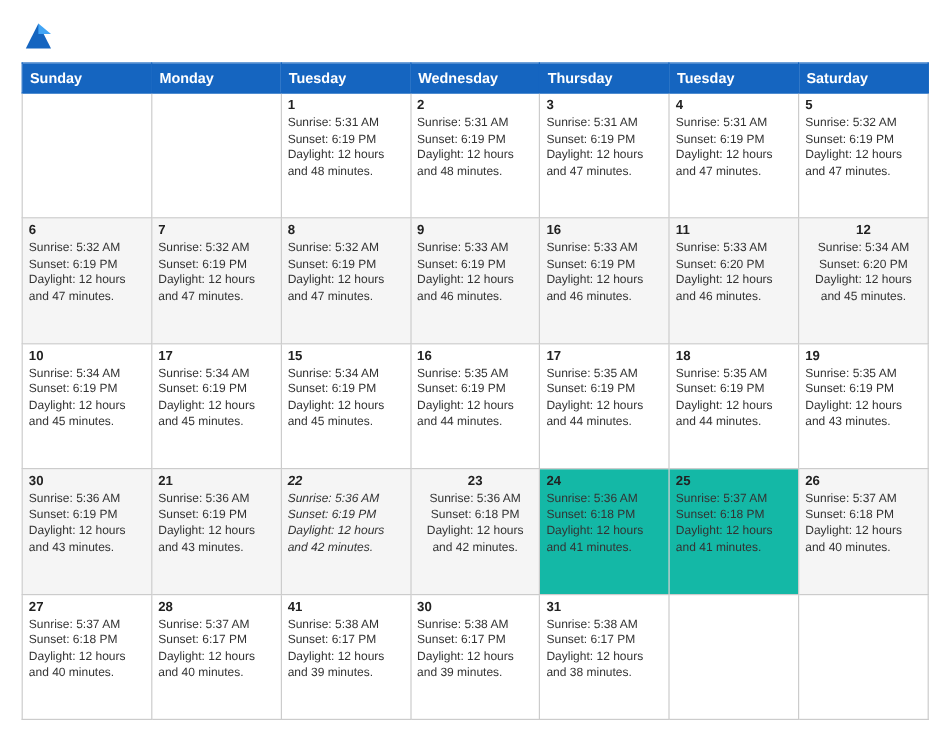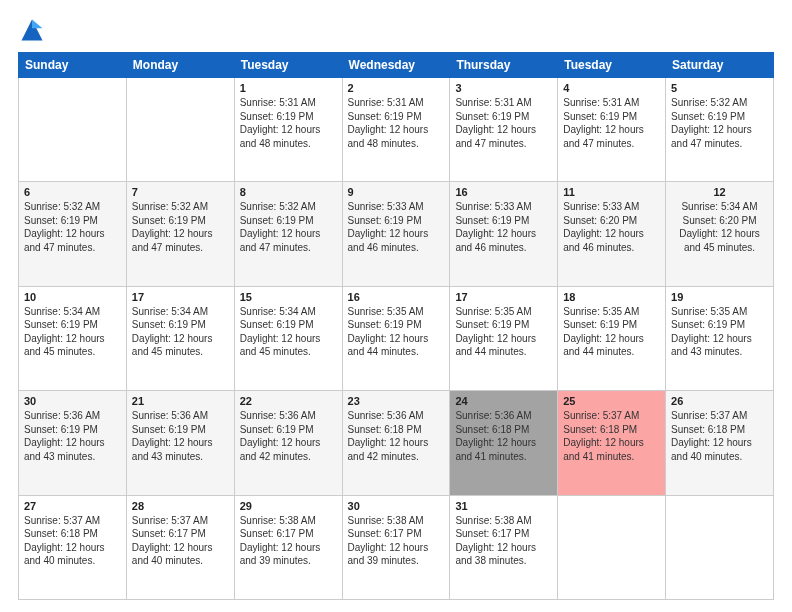--- a/index.html
+++ b/index.html
@@ -259,39 +259,39 @@
             <div class="day-info" style="white-space: pre-line;">Sunrise: 5:36 AM
 Sunset: 6:19 PM
 Daylight: 12 hours and 43 minutes.</div>
           </td>
           <td style="background: rgb(245, 245, 245);">
             <span class="day-number">21</span>
             <div class="day-info" style="white-space: pre-line;">Sunrise: 5:36 AM
 Sunset: 6:19 PM
 Daylight: 12 hours and 43 minutes.</div>
           </td>
-          <td style="background: rgb(245, 245, 245);">
+          <td style="background: rgb(245, 245, 245); font-style: italic;">
             <span class="day-number">22</span>
             <div class="day-info" style="white-space: pre-line;">Sunrise: 5:36 AM
 Sunset: 6:19 PM
 Daylight: 12 hours and 42 minutes.</div>
           </td>
-          <td style="background: rgb(245, 245, 245);">
+          <td style="background: rgb(245, 245, 245); text-align: center;">
             <span class="day-number">23</span>
             <div class="day-info" style="white-space: pre-line;">Sunrise: 5:36 AM
 Sunset: 6:18 PM
 Daylight: 12 hours and 42 minutes.</div>
           </td>
-          <td style="background: #a3a3a3;">
+          <td style="background: #14b8a6;">
             <span class="day-number">24</span>
             <div class="day-info" style="white-space: pre-line;">Sunrise: 5:36 AM
 Sunset: 6:18 PM
 Daylight: 12 hours and 41 minutes.</div>
           </td>
-          <td style="background: #fca5a5;">
+          <td style="background: #14b8a6;">
             <span class="day-number">25</span>
             <div class="day-info" style="white-space: pre-line;">Sunrise: 5:37 AM
 Sunset: 6:18 PM
 Daylight: 12 hours and 41 minutes.</div>
           </td>
           <td style="background: rgb(245, 245, 245);">
             <span class="day-number">26</span>
             <div class="day-info" style="white-space: pre-line;">Sunrise: 5:37 AM
 Sunset: 6:18 PM
 Daylight: 12 hours and 40 minutes.</div>
@@ -304,21 +304,21 @@
 Sunset: 6:18 PM
 Daylight: 12 hours and 40 minutes.</div>
           </td>
           <td>
             <span class="day-number">28</span>
             <div class="day-info" style="white-space: pre-line;">Sunrise: 5:37 AM
 Sunset: 6:17 PM
 Daylight: 12 hours and 40 minutes.</div>
           </td>
           <td>
-            <span class="day-number">29</span>
+            <span class="day-number">41</span>
             <div class="day-info" style="white-space: pre-line;">Sunrise: 5:38 AM
 Sunset: 6:17 PM
 Daylight: 12 hours and 39 minutes.</div>
           </td>
           <td>
             <span class="day-number">30</span>
             <div class="day-info" style="white-space: pre-line;">Sunrise: 5:38 AM
 Sunset: 6:17 PM
 Daylight: 12 hours and 39 minutes.</div>
           </td>

